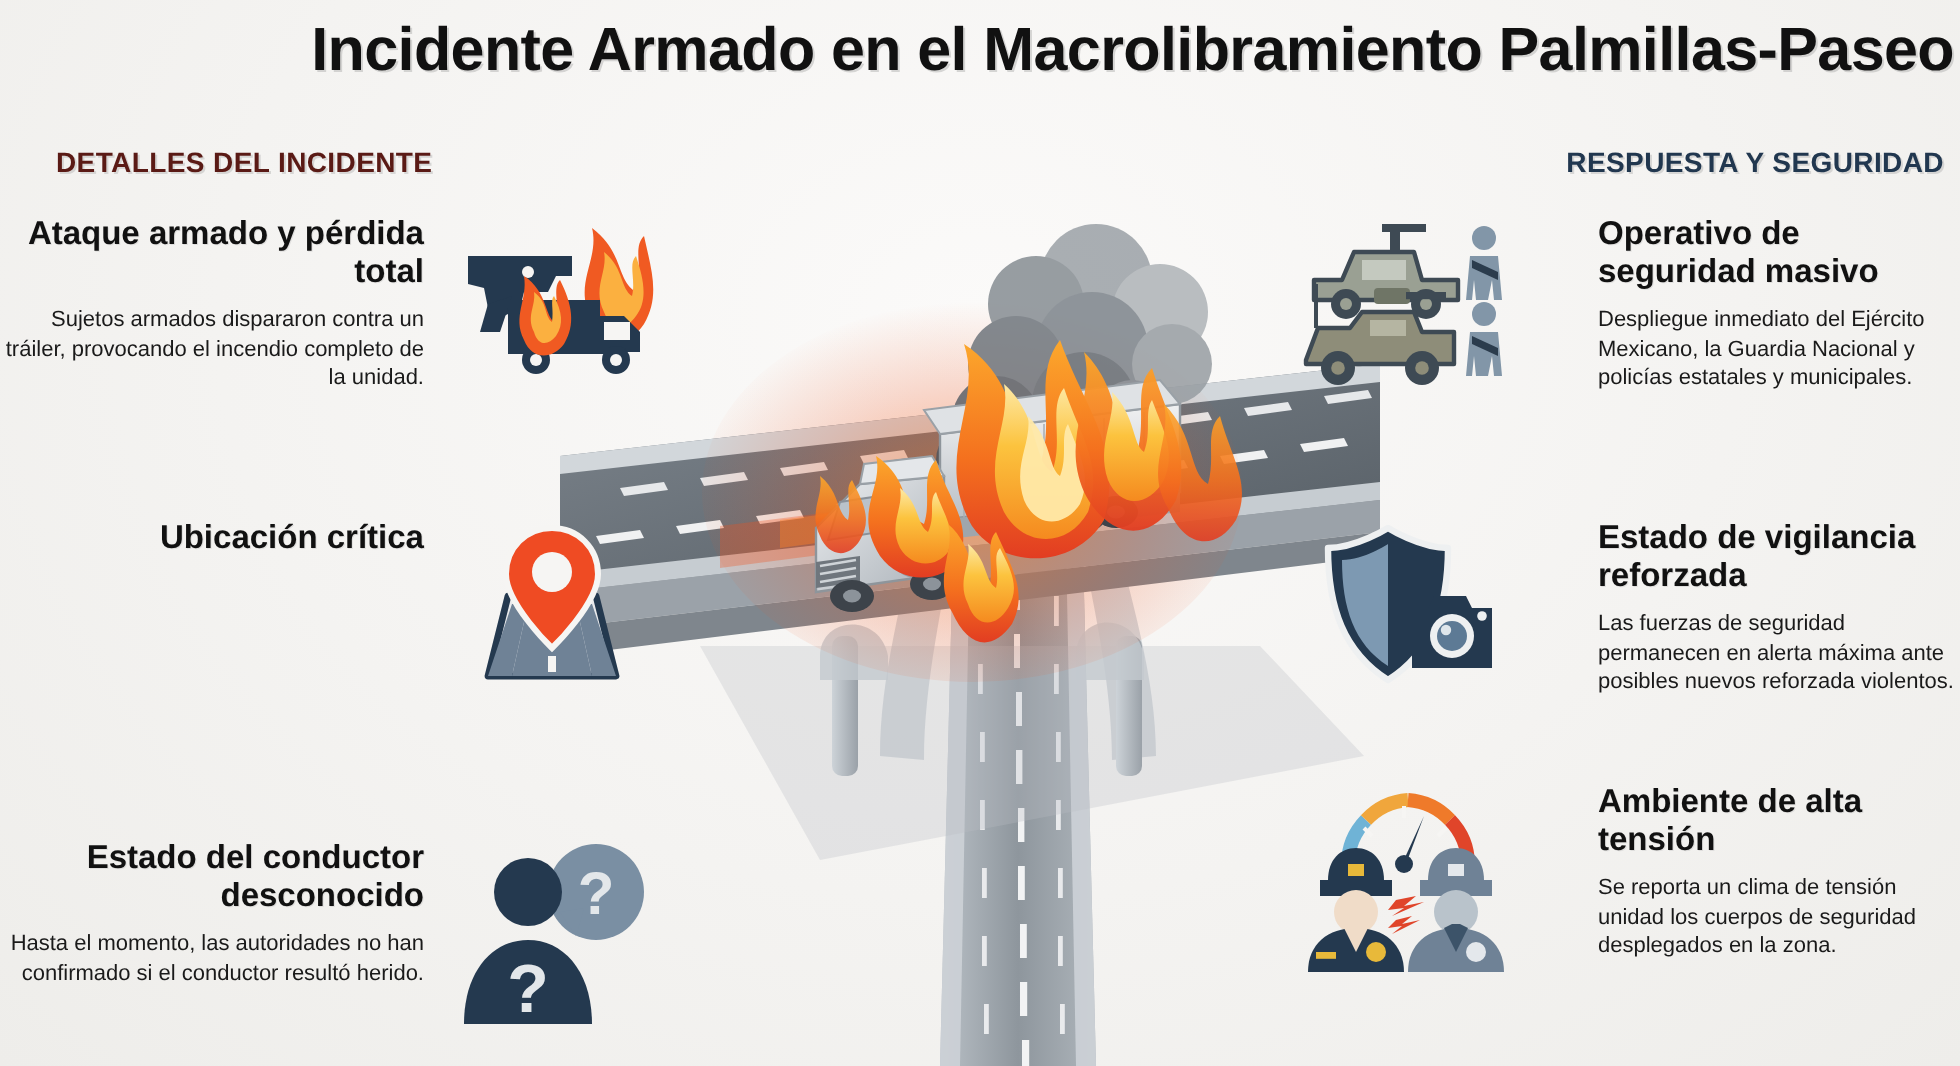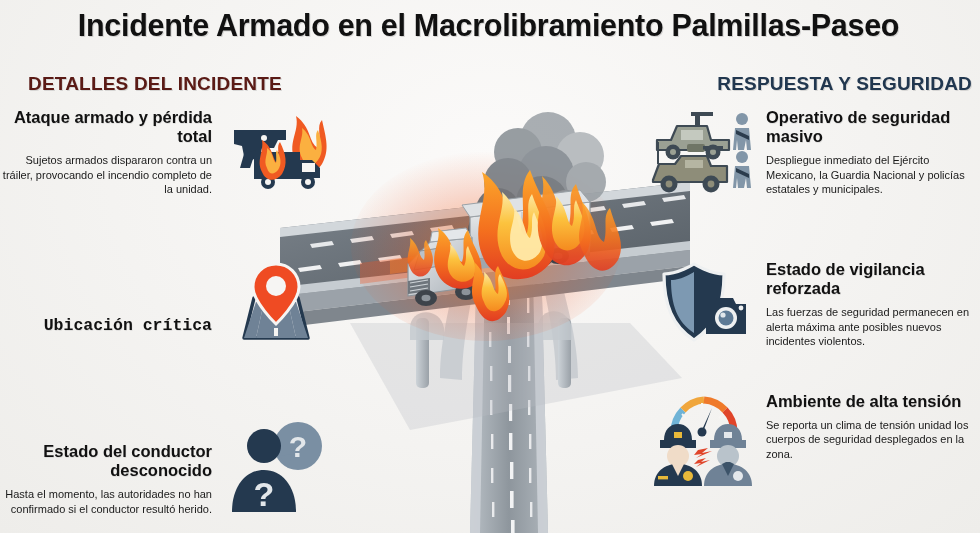--- a/index.html
+++ b/index.html
@@ -24,34 +24,34 @@
       radial-gradient(ellipse at 50% 30%, #fbfaf9 0%, #f4f3f1 55%, #eeedea 100%);
     overflow: hidden;
   }
 
   
   .title {
     position: absolute;
     top: 8px;
     left: 0;
     width: 977px;
-    text-align: center;
+    text-align: right;
     font-size: 30.5px;
     font-weight: bold;
     letter-spacing: -0.3px;
     color: #111111;
     text-shadow: 1px 1px 0 rgba(150,150,150,0.35);
     white-space: nowrap;
   }
 
   
   .sec-head {
     position: absolute;
     top: 73px;
-    font-size: 19px;
+    font-size: 14px;
     font-weight: bold;
     letter-spacing: 0.2px;
     text-shadow: 1px 1px 0 rgba(170,170,170,0.4);
     white-space: nowrap;
   }
   .sec-head.left  { left: 28px;  color: #5a1a15; }
   .sec-head.right { right: 8px; color: #21374f; }
 
   
   .col {
@@ -61,26 +61,26 @@
   }
   .col.left  { left: 0px;   }
   .col.right { right: 0px;  }
 
   .block {
     position: absolute;
     width: 330px;
     display: flex;
     align-items: flex-start;
   }
-  .col.left  .block { flex-direction: row; align-items: flex-end; }
+  .col.left  .block { flex-direction: row; }
   .col.right .block { flex-direction: row; }
 
   .block .txt { width: 218px; }
   .col.left  .txt { text-align: right; padding-right: 10px; }
-  .col.right .txt { text-align: left;  padding-left: 8px; }
+  .col.right .txt { text-align: left;  padding-left: 8px; margin-left: 33px; }
 
   .blk-title {
     font-size: 16.5px;
     font-weight: bold;
     line-height: 1.16;
     color: #111111;
     margin: 0 0 7px 0;
     text-shadow: 0.5px 0.5px 0 rgba(180,180,180,0.3);
   }
   .blk-body {
@@ -377,21 +377,21 @@
             <circle cx="82" cy="72" r="3" fill="#f6f5f3"></circle>
             <rect x="28" y="66" width="58" height="3" fill="#24394f"></rect>
           </g>
 
           <path d="M36,62 C30,50 38,42 36,30 C48,38 46,50 52,54 C54,44 50,36 54,32 C60,44 62,54 56,64 C50,72 40,72 36,62 Z" fill="#f05a22"></path>
           <path d="M41,58 C37,50 42,45 41,38 C48,43 46,50 50,53 C51,47 49,42 51,40 C55,48 56,54 52,60 C48,65 43,65 41,58 Z" fill="#fbb040"></path>
         </svg>
       </div>
     </div>
 
-    <div class="block" style="top:152px;font-family:Liberation Mono, monospace;">
+    <div class="block" style="top:152px;">
       <div class="txt">
         <div class="blk-title">Ubicación crítica</div>
       </div>
       <div class="icon-wrap">
         <svg width="92" height="82" viewBox="0 0 92 82">
 
           <g>
             <polygon points="14,78 24,38 68,38 78,78" fill="#e9eaec" stroke="#24394f" stroke-width="3.4" stroke-linejoin="round"></polygon>
             <polygon points="26,42 34,42 26,78 14,78" fill="#6f8296"></polygon>
             <polygon points="58,42 66,42 78,78 66,78" fill="#6f8296"></polygon>
@@ -494,21 +494,21 @@
             <path d="M50,44 L58,44 L61,38 L77,38 L80,44 L90,44 L90,74 L50,74 Z" fill="#24394f"></path>
             <circle cx="70" cy="58" r="11" fill="#eef0f1"></circle>
             <circle cx="70" cy="58" r="7.5" fill="#5d7a95"></circle>
             <circle cx="67" cy="55" r="2.6" fill="#dfe6eb"></circle>
             <circle cx="85" cy="48" r="2.4" fill="#eef0f1"></circle>
           </g>
         </svg>
       </div>
       <div class="txt">
         <div class="blk-title">Estado de vigilancia reforzada</div>
-        <div class="blk-body">Las fuerzas de seguridad permanecen en alerta máxima ante posibles nuevos incidentes violentos.</div>
+        <div class="blk-body">Las fuerzas de seguridad permanecen en alerta máxima ante posibles nuevos reforzada violentos.</div>
       </div>
     </div>
 
     <div class="block" style="top:284px;">
       <div class="icon-wrap">
         <svg width="104" height="96" viewBox="0 0 104 96">
 
           <g fill="none" stroke-width="7" stroke-linecap="butt">
             <path d="M22,40 A32,32 0 0 1 31,18" stroke="#6fb3d6"></path>
             <path d="M31,18 A32,32 0 0 1 52,8" stroke="#f0a63c"></path>

